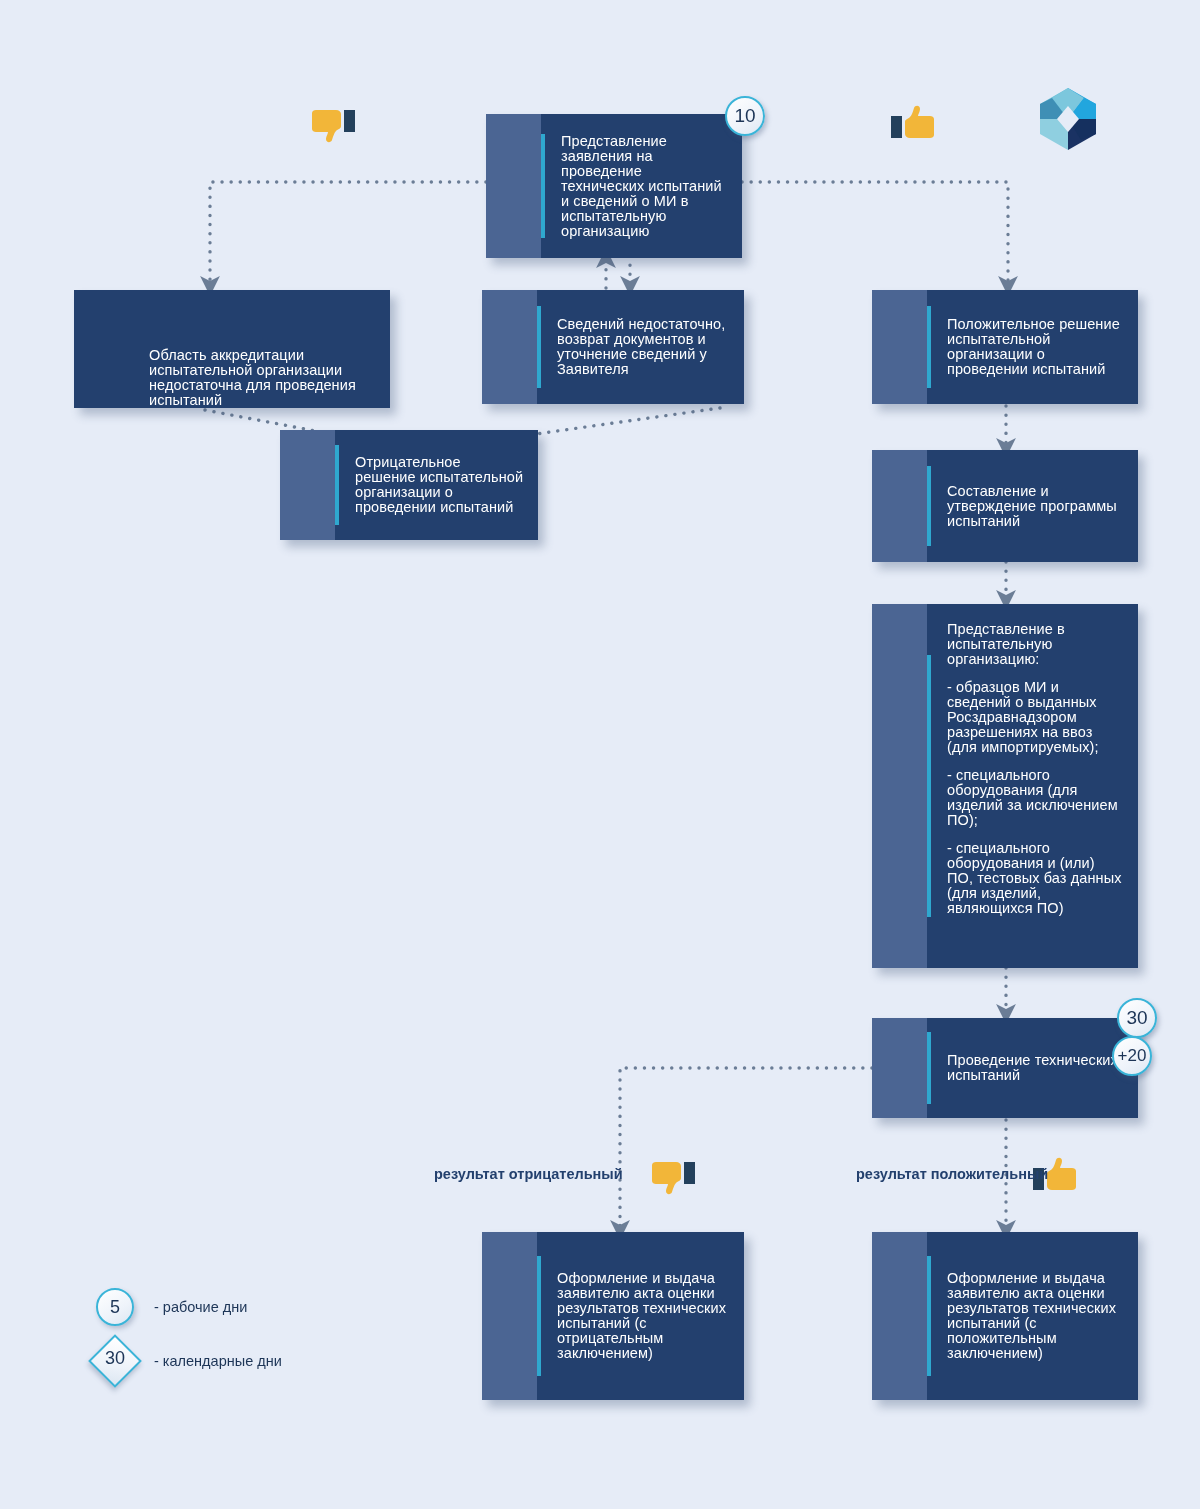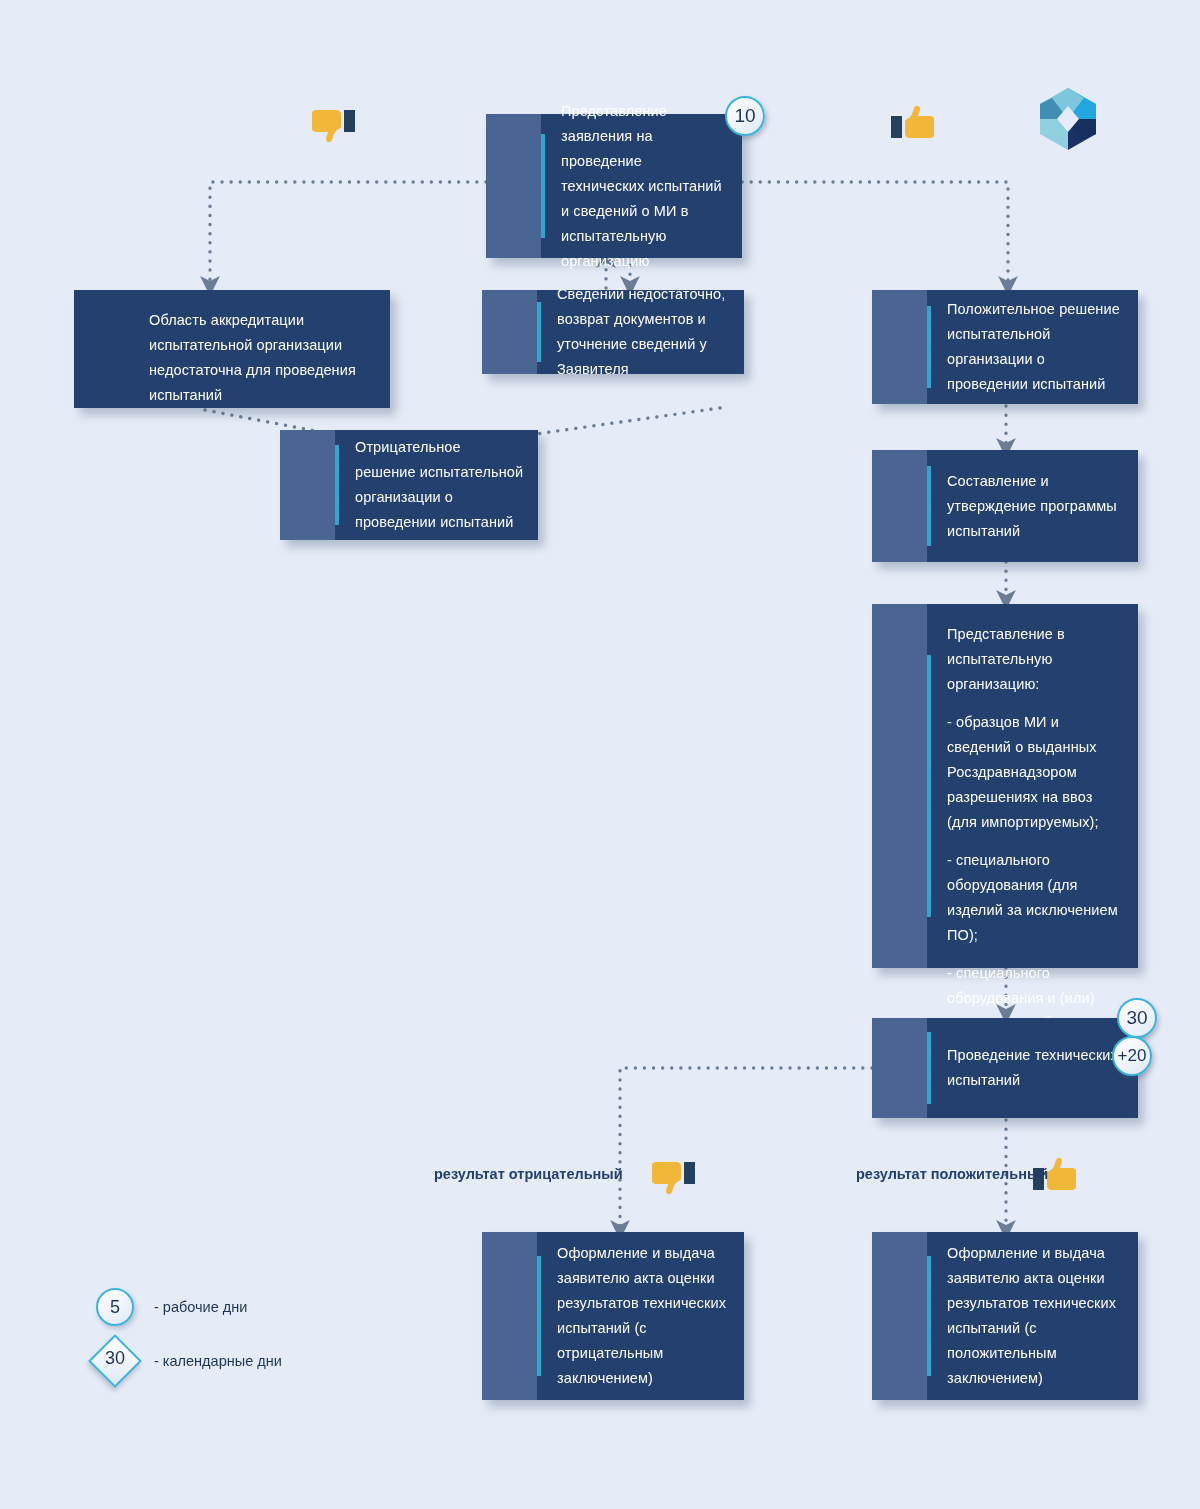--- a/index.html
+++ b/index.html
@@ -36,21 +36,21 @@
   }
   .box .accent{
     width:4px;
     height:72%;
     background:#2fa8cf;
   }
   .box .txt{
     flex:1 1 auto;
     color:#ffffff;
     font-size:14.5px;
-    line-height:25px;
+    line-height:15px;
     padding:0 14px 0 16px;
     display:flex;
     flex-direction:column;
     justify-content:center;
     letter-spacing:.1px;
   }
   .box .txt p{margin:0;}
   .box.toptext .txt{justify-content:flex-start;padding-top:18px;}
   .box .txt p + p{margin-top:13px;}
 
@@ -203,21 +203,21 @@
   <div class="badge-circle" style="left:725px;top:96px;">10</div>
 
   <div class="box" style="left:74px;top:290px;width:316px;height:118px;align-items:flex-end;">
     <div class="side"></div>
     <div class="accentwrap">
         <div class="accent"></div>
       </div>
     <div class="txt">Область аккредитации испытательной организации недостаточна для проведения испытаний</div>
   </div>
 
-  <div class="box" style="left:482px;top:290px;width:262px;height:84px;">
+  <div class="box" style="left:482px;top:290px;width:262px;height:114px;">
     <div class="side"></div>
     <div class="accentwrap">
         <div class="accent"></div>
       </div>
     <div class="txt">Сведений недостаточно, возврат документов и уточнение сведений у Заявителя</div>
   </div>
 
   <div class="box" style="left:872px;top:290px;width:266px;height:114px;">
     <div class="side"></div>
     <div class="accentwrap">

